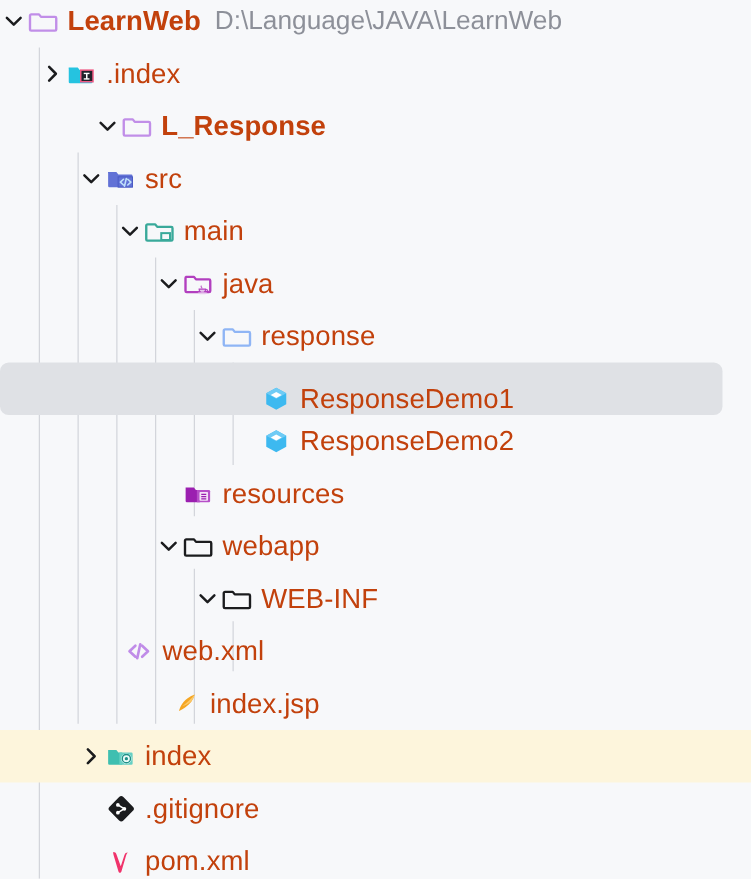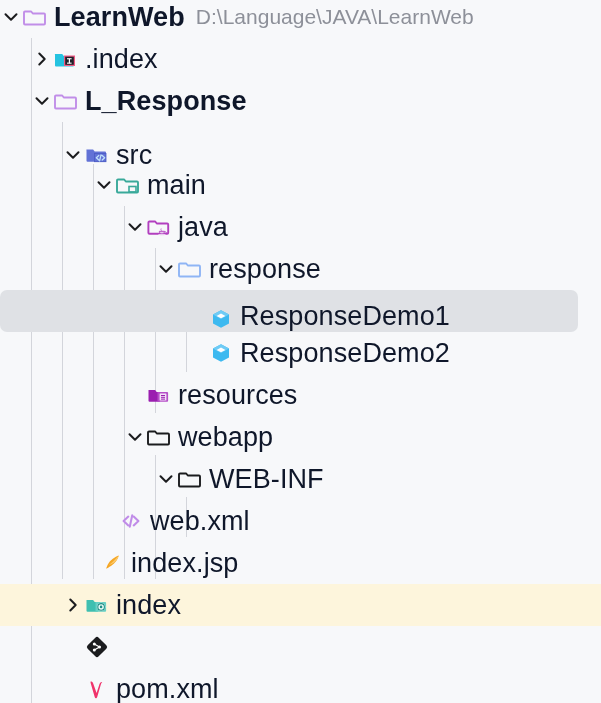--- a/index.html
+++ b/index.html
@@ -90,22 +90,22 @@
     margin-right: 6px;
     position: relative;
     display: flex;
     align-items: center;
     justify-content: center;
   }
   .icon svg { display: block; }
 
   
   .label {
-    font-size: 27px;
-    color: #0f172a;
+    font-size: 22px;
+    color: #c2410c;
     letter-spacing: 0.1px;
   }
   .label.bold { font-weight: bold; }
   .path {
     font-size: 21px;
     color: #8D9099;
     margin-left: 11px;
   }
 </style>
 </head>
@@ -154,37 +154,37 @@
               <rect x="11" y="9.5" width="11" height="10.5" fill="#F05A84"></rect>
               <rect x="12.2" y="10.7" width="8.6" height="8.1" fill="#20222A"></rect>
               <rect x="14" y="12.2" width="4.6" height="1.1" fill="#ffffff"></rect>
               <rect x="15.8" y="12.9" width="1.2" height="4.4" fill="#ffffff"></rect>
               <rect x="14" y="16.6" width="4.6" height="1.1" fill="#ffffff"></rect>
             </svg>
           </span>
           <span class="label">.index</span>
         </div>
       </div>
-      <div class="row" style="top: 80px;">
+      <div class="row" style="top: 80px; padding-left: 44px;">
         <div class="rowbg"></div>
         <div class="rowcontent" style="margin-left: 31px;">
           <span class="arrow">
             <svg width="22" height="22" viewBox="0 0 22 22" xmlns="http://www.w3.org/2000/svg">
               <path d="M5.5 8.3 11 13.7l5.5-5.4" fill="none" stroke="#1B1C1E" stroke-width="2" stroke-linecap="round" stroke-linejoin="round"></path>
             </svg>
           </span>
           <span class="icon">
             <svg width="26" height="26" viewBox="0 0 26 26" xmlns="http://www.w3.org/2000/svg">
               <path d="M3 7.5h6.2l1.6 2h11.2a1 1 0 0 1 1 1v9a1 1 0 0 1-1 1H3a1 1 0 0 1-1-1V8.5a1 1 0 0 1 1-1z" fill="none" stroke="#C18EE8" stroke-width="1.9" stroke-linejoin="round"></path>
             </svg>
           </span>
           <span class="label bold">L_Response</span>
         </div>
       </div>
-      <div class="row" style="top: 122px; margin-top: 12px;">
+      <div class="row" style="top: 122px;">
         <div class="rowbg"></div>
         <div class="rowcontent" style="margin-left: 62px;">
           <span class="arrow">
             <svg width="22" height="22" viewBox="0 0 22 22" xmlns="http://www.w3.org/2000/svg">
               <path d="M5.5 8.3 11 13.7l5.5-5.4" fill="none" stroke="#1B1C1E" stroke-width="2" stroke-linecap="round" stroke-linejoin="round"></path>
             </svg>
           </span>
           <span class="icon">
             <svg width="26" height="26" viewBox="0 0 26 26" xmlns="http://www.w3.org/2000/svg">
               <path d="M2.5 7.5h6.6l1.6 2H21a1 1 0 0 1 1 1v8.2a1 1 0 0 1-1 1H3.5a1 1 0 0 1-1-1V8.5a1 1 0 0 1 0-1z" fill="#6272D6"></path>
@@ -320,33 +320,33 @@
           <span class="icon">
             <svg width="26" height="26" viewBox="0 0 26 26" xmlns="http://www.w3.org/2000/svg">
               <path d="M3 7.5h6.2l1.6 2h11.2a1 1 0 0 1 1 1v9a1 1 0 0 1-1 1H3a1 1 0 0 1-1-1V8.5a1 1 0 0 1 1-1z" fill="none" stroke="#1B1C1E" stroke-width="1.9" stroke-linejoin="round"></path>
             </svg>
           </span>
           <span class="label">WEB-INF</span>
         </div>
       </div>
       <div class="row" style="top: 500px;">
         <div class="rowbg"></div>
-        <div class="rowcontent" style="margin-left: 96px;">
+        <div class="rowcontent" style="margin-left: 76px;">
           <span class="arrow none"></span>
           <span class="icon">
             <svg width="26" height="26" viewBox="0 0 26 26" xmlns="http://www.w3.org/2000/svg">
               <path d="M10.3 8.6 5.6 13l4.7 4.4M15.7 8.6 20.4 13l-4.7 4.4M14.2 7.4l-2.4 11.2" stroke="#C08CE8" stroke-width="2.1" fill="none" stroke-linecap="round" stroke-linejoin="round"></path>
             </svg>
           </span>
           <span class="label">web.xml</span>
         </div>
       </div>
       <div class="row" style="top: 542px;">
         <div class="rowbg"></div>
-        <div class="rowcontent" style="margin-left: 77px;">
+        <div class="rowcontent" style="margin-left: 114px;">
           <span class="arrow none"></span>
           <span class="icon">
             <svg width="26" height="26" viewBox="0 0 26 26" xmlns="http://www.w3.org/2000/svg">
               <path d="M19.8 5.5c-3.6 1.2-8.6 4.4-11 9.1-1.2 2.3-1.6 4.2-1.6 4.2s2.5-1.3 5.4-3.3c3.5-2.4 6-5.7 7.2-10z" fill="#F5A623"></path>
               <path d="M19.8 5.5c-2.6 3-6.1 6.6-10 9.4 2.1-0.5 5.2-1.9 7.2-4 1.5-1.6 2.4-3.6 2.8-5.4z" fill="#FBC96A"></path>
             </svg>
           </span>
           <span class="label">index.jsp</span>
         </div>
       </div>
@@ -376,20 +376,21 @@
           <span class="arrow none"></span>
           <span class="icon">
             <svg width="26" height="26" viewBox="0 0 26 26" xmlns="http://www.w3.org/2000/svg">
               <rect x="5.2" y="5.2" width="15.6" height="15.6" rx="2.4" transform="rotate(45 13 13)" fill="#1B1C1E"></rect>
               <circle cx="10.3" cy="9.9" r="1.5" fill="#FFFFFF"></circle>
               <circle cx="15.5" cy="13" r="1.5" fill="#FFFFFF"></circle>
               <circle cx="10.3" cy="16.1" r="1.5" fill="#FFFFFF"></circle>
               <path d="M10.3 9.9 15.5 13l-5.2 3.1" stroke="#FFFFFF" stroke-width="1.2" fill="none"></path>
             </svg>
           </span>
+          <span class="label">.gitignore</span>
         </div>
       </div>
       <div class="row" style="top: 668px;">
         <div class="rowbg"></div>
         <div class="rowcontent" style="margin-left: 62px;">
           <span class="arrow none"></span>
           <span class="icon">
             <svg width="26" height="26" viewBox="0 0 26 26" xmlns="http://www.w3.org/2000/svg">
               <path d="M6.6 5.6c1.4 0 2.1 0.5 2.6 1.9l3.4 9.4 2.9-8.8c0.5-1.5 1.3-2.1 2.8-2.1-0.9 0.8-1.1 1.5-1.6 3L13.2 21c-0.3 0.9-0.8 1.2-1.3 1.2s-0.9-0.4-1.2-1.2L7.2 9.1C6.7 7.4 6.4 6.5 6.6 5.6z" fill="#F0336B"></path>
             </svg>

